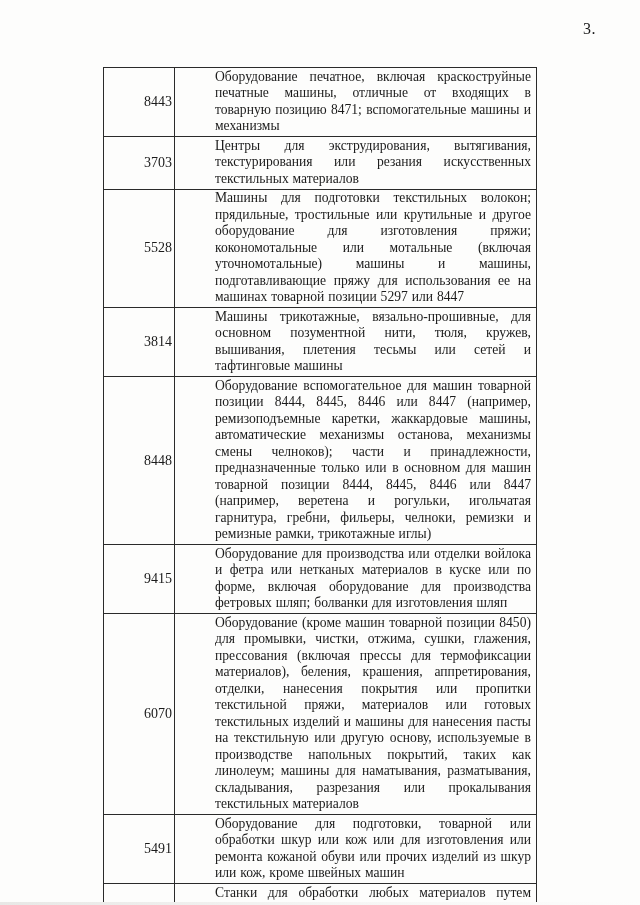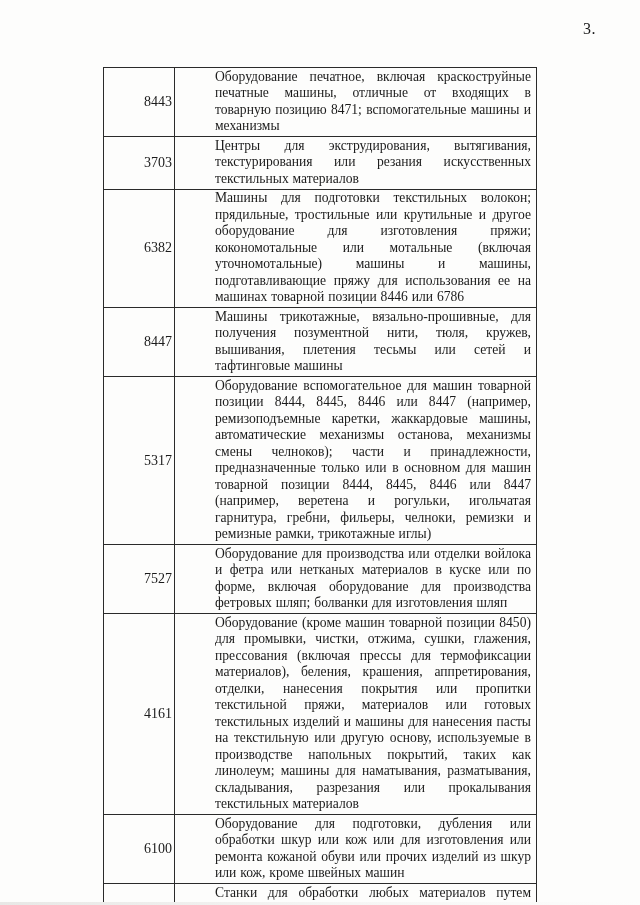--- a/index.html
+++ b/index.html
@@ -73,48 +73,48 @@
     <td class="code-cell">8443</td>
     <td class="desc-cell">Оборудование печатное, включая краскоструйные печатные машины, отличные от входящих в товарную позицию 8471; вспомогательные машины и механизмы</td>
   </tr>
 
   <tr>
     <td class="code-cell">3703</td>
     <td class="desc-cell">Центры для экструдирования, вытягивания, текстурирования или реза­ния искусственных текстильных материалов</td>
   </tr>
 
   <tr>
-    <td class="code-cell">6382</td>
-    <td class="desc-cell">Машины для подготовки текстильных волокон; прядильные, тростиль­ные или крутильные и другое оборудование для изготовления пряжи; кокономотальные или мотальные (включая уточномотальные) машины и машины, подготавливающие пряжу для использования ее на машинах товарной позиции 8446 или 6786</td>
+    <td class="code-cell">5528</td>
+    <td class="desc-cell">Машины для подготовки текстильных волокон; прядильные, тростиль­ные или крутильные и другое оборудование для изготовления пряжи; кокономотальные или мотальные (включая уточномотальные) машины и машины, подготавливающие пряжу для использования ее на машинах товарной позиции 5297 или 8447</td>
   </tr>
 
 
   <tr>
-    <td class="code-cell">8447</td>
-    <td class="desc-cell">Машины трикотажные, вязально-прошивные, для получения позумент­ной нити, тюля, кружев, вышивания, плетения тесьмы или сетей и тафтинговые машины</td>
+    <td class="code-cell">3814</td>
+    <td class="desc-cell">Машины трикотажные, вязально-прошивные, для основном позумент­ной нити, тюля, кружев, вышивания, плетения тесьмы или сетей и тафтинговые машины</td>
   </tr>
 
   <tr>
-    <td class="code-cell">5317</td>
+    <td class="code-cell">8448</td>
     <td class="desc-cell">Оборудование вспомогательное для машин товарной позиции 8444, 8445, 8446 или 8447 (например, ремизоподъемные каретки, жаккардовые машины, автоматические механизмы останова, механизмы смены челно­ков); части и принадлежности, предназначенные только или в основном для машин товарной позиции 8444, 8445, 8446 или 8447 (например, веретена и рогульки, игольчатая гарнитура, гребни, фильеры, челноки, ремизки и ремизные рамки, трикотажные иглы)</td>
   </tr>
 
   <tr>
-    <td class="code-cell">7527</td>
+    <td class="code-cell">9415</td>
     <td class="desc-cell">Оборудование для производства или отделки войлока и фетра или нет­каных материалов в куске или по форме, включая оборудование для про­изводства фетровых шляп; болванки для изготовления шляп</td>
   </tr>
 
   <tr>
-    <td class="code-cell">4161</td>
+    <td class="code-cell">6070</td>
     <td class="desc-cell">Оборудование (кроме машин товарной позиции 8450) для промывки, чистки, отжима, сушки, глажения, прессования (включая прессы для термофиксации материалов), беления, крашения, аппретирования, отделки, нанесения покрытия или пропитки текстильной пряжи, мате­риалов или готовых текстильных изделий и машины для нанесения пас­ты на текстильную или другую основу, используемые в производстве напольных покрытий, таких как линолеум; машины для наматывания, разматывания, складывания, разрезания или прокалывания текстильных материалов</td>
   </tr>
 
   <tr>
-    <td class="code-cell">6100</td>
-    <td class="desc-cell">Оборудование для подготовки, дубления или обработки шкур или кож или для изготовления или ремонта кожаной обуви или прочих изделий из шкур или кож, кроме швейных машин</td>
+    <td class="code-cell">5491</td>
+    <td class="desc-cell">Оборудование для подготовки, товарной или обработки шкур или кож или для изготовления или ремонта кожаной обуви или прочих изделий из шкур или кож, кроме швейных машин</td>
   </tr>
 
   <tr>
     <td class="code-cell">8456</td>
     <td class="desc-cell">Станки для обработки любых материалов путем удаления материала с помощью лазерного или другого светового или фотонного луча, ультра­звуковых, электроразрядных, электрохимических, электроннолучевых, ионнолучевых или плазменно-дуговых процессов</td>
   </tr>
 
   <tr>
     <td class="code-cell">8457</td>
     <td class="desc-cell">Центры обрабатывающие, станки агрегатные однопозиционные и много­позиционные, для обработки металла</td>

